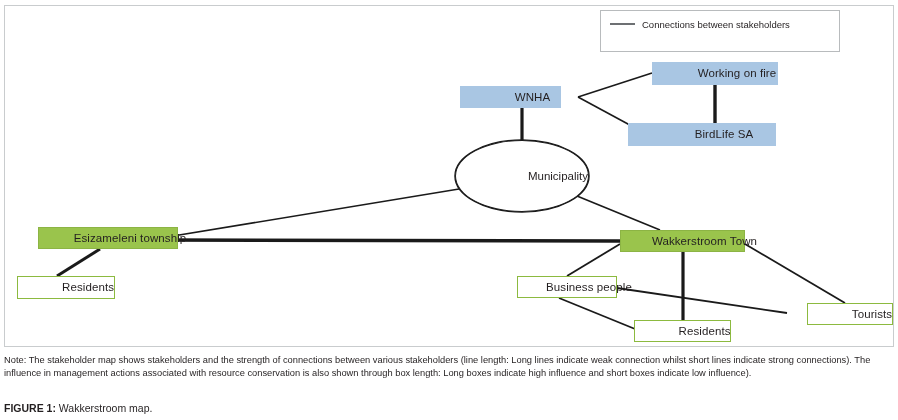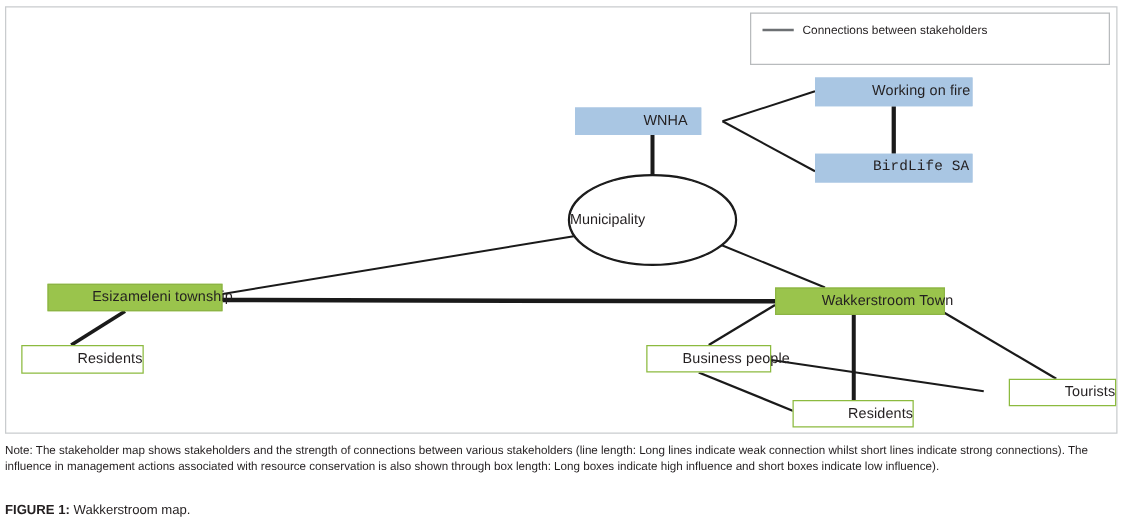--- a/index.html
+++ b/index.html
@@ -72,31 +72,31 @@
   }
 
   .ellipse-node {
     position: absolute;
     box-sizing: border-box;
     border: 1.4px solid #1a1a1a;
     border-radius: 50%;
     background: #ffffff;
     display: flex;
     align-items: center;
-    justify-content: flex-start;
+    justify-content: flex-end;
     font-size: 11.5px;
     color: #231f20;
   }
 
   
   .legend-box {
     position: absolute;
     left: 600px;
     top: 10px;
-    width: 288px;
+    width: 240px;
     height: 42px;
     border: 1px solid #b8bbbd;
     background: #ffffff;
     box-sizing: border-box;
     padding: 5px 8px 0 8px;
   }
   .legend-row {
     display: flex;
     align-items: center;
     height: 16px;
@@ -189,33 +189,33 @@
   </svg>
 
   <div class="node blue" style="left:460px; top:86px; width:101px; height:22px;">
     <span>WNHA</span>
   </div>
 
   <div class="node blue" style="left:652px; top:62px; width:126px; height:23px;">
     <span>Working on fire</span>
   </div>
 
-  <div class="node blue" style="left:652px; top:123px; width:126px; height:23px;font-family:Liberation Mono, monospace;">
+  <div class="node blue" style="left:628px; top:123px; width:148px; height:23px;">
     <span>BirdLife SA</span>
   </div>
 
   <div class="ellipse-node" style="left:455px; top:140px; width:134px; height:72px;">
     <span>Municipality</span>
   </div>
 
   <div class="node green-filled" style="left:38px; top:227px; width:140px; height:22px;">
     <span>Esizameleni township</span>
   </div>
 
-  <div class="node green-filled" style="left:620px; top:230px; width:136px; height:22px;">
+  <div class="node green-filled" style="left:620px; top:230px; width:125px; height:22px;">
     <span>Wakkerstroom Town</span>
   </div>
 
   <div class="node green-outline" style="left:17px; top:276px; width:98px; height:23px;">
     <span>Residents</span>
   </div>
 
   <div class="node green-outline" style="left:517px; top:276px; width:100px; height:22px;">
     <span>Business people</span>
   </div>

